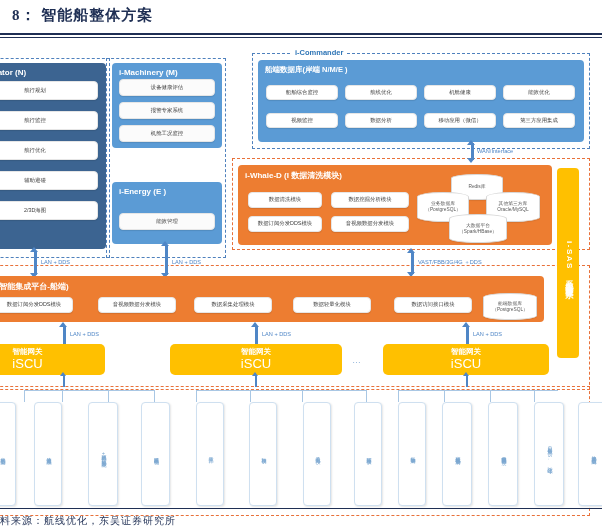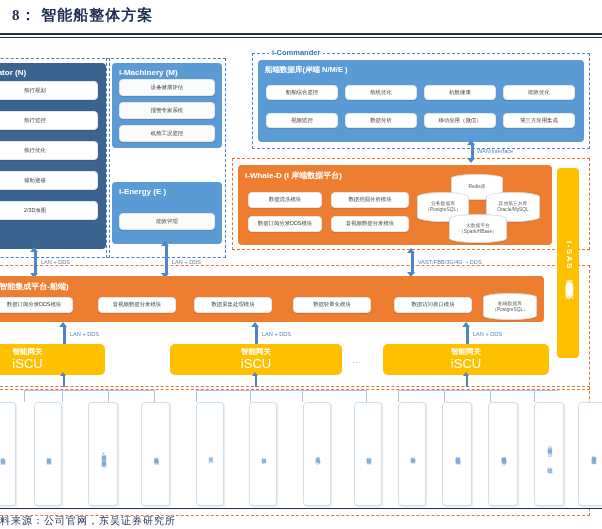--- a/index.html
+++ b/index.html
@@ -95,21 +95,21 @@
 </head>
 <body>
 
 <div class="page">
 
   <div class="hdr-title">8： 智能船整体方案</div>
   <div class="hdr-rule"></div>
   <div class="hdr-rule2"></div>
 
   <div class="dash dash-blue" style="left:252px;top:53px;width:338px;height:96px;"></div>
-  <div class="grp-label lbl-blue" style="left:269px;top:48px;">i-Commander</div>
+  <div class="grp-label lbl-blue" style="left:292px;top:48px;">i-Commander</div>
 
   <div class="dash dash-blue" style="left:-40px;top:58px;width:150px;height:200px;"></div>
   <div class="dash dash-blue" style="left:106px;top:58px;width:120px;height:200px;"></div>
 
   <div class="dash dash-orange" style="left:232px;top:158px;width:358px;height:92px;"></div>
   <div class="dash dash-orange" style="left:-60px;top:265px;width:650px;height:125px;"></div>
   <div class="dash dash-orange" style="left:-60px;top:386px;width:650px;height:130px;"></div>
 
   <div class="panel panel-dark" style="left:-36px;top:63px;width:142px;height:186px;">
     <div class="panel-title">i-Navigator (N)</div>
@@ -143,21 +143,21 @@
   <div class="chip w" style="left:345px;top:113px;width:72px;height:15px;">数据分析</div>
   <div class="chip w" style="left:424px;top:113px;width:72px;height:15px;">移动应用（微信）</div>
   <div class="chip w" style="left:503px;top:113px;width:72px;height:15px;">第三方应用集成</div>
 
   <div class="arrow" style="left:471px;top:143px;width:3px;height:17px;"></div>
   <div class="arrow-head head-up" style="left:467px;top:140px;"></div>
   <div class="arrow-head head-down" style="left:467px;top:158px;"></div>
   <div class="netlbl" style="left:477px;top:148px;">WAN/Interface</div>
 
   <div class="panel panel-orange" style="left:238px;top:165px;width:314px;height:80px;">
-    <div class="panel-title">i-Whale-D (I 岸端数据平台)</div>
+    <div class="panel-title">i-Whale-D (I 数据清洗模块)</div>
   </div>
   <div class="chip w" style="left:248px;top:192px;width:74px;height:16px;">数据清洗模块</div>
   <div class="chip w" style="left:331px;top:192px;width:78px;height:16px;">数据挖掘分析模块</div>
   <div class="chip w" style="left:248px;top:216px;width:74px;height:16px;">数据订阅分发DDS模块</div>
   <div class="chip w" style="left:331px;top:216px;width:78px;height:16px;">音视频数据分发模块</div>
 
   <div class="cyl" style="left:451px;top:174px;width:50px;height:24px;">
     <div>Redis库</div>
     <div></div>
   </div>
@@ -292,15 +292,15 @@
     <span>曲轴滑油金属颗粒浓度</span>
     </div>
   <div class="sensor" style="left:534px;top:402px;width:30px;height:104px;">
     <span>导航数据（GPS、陀螺等）</span>
     </div>
   <div class="sensor" style="left:578px;top:402px;width:30px;height:104px;">
     <span>其他有用状态监测</span>
     </div>
 
   <div class="foot-rule"></div>
-  <div class="foot-txt">料来源：公司官网，东吴证券研究所</div>
+  <div class="foot-txt">料来源：航线优化，东吴证券研究所</div>
 
 </div>
 
 </body></html>

